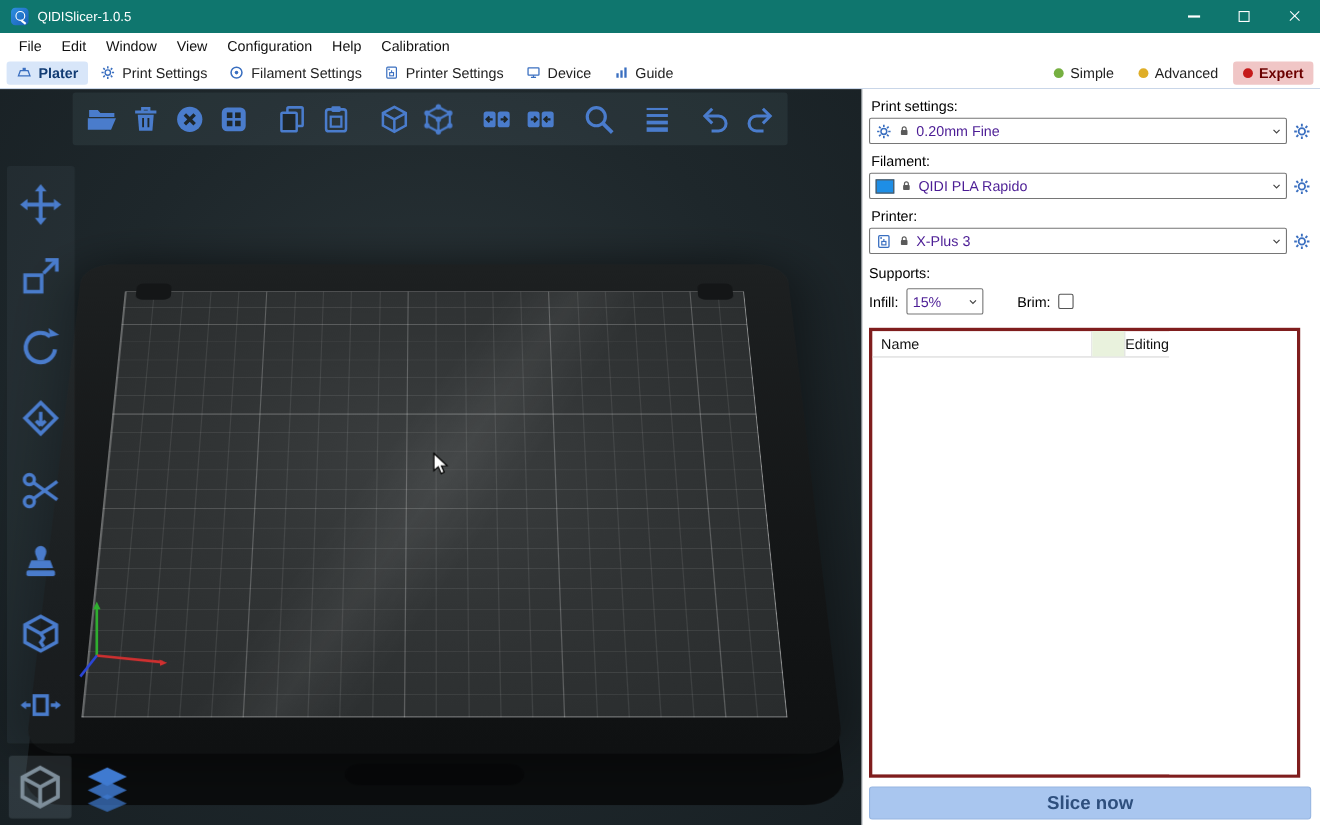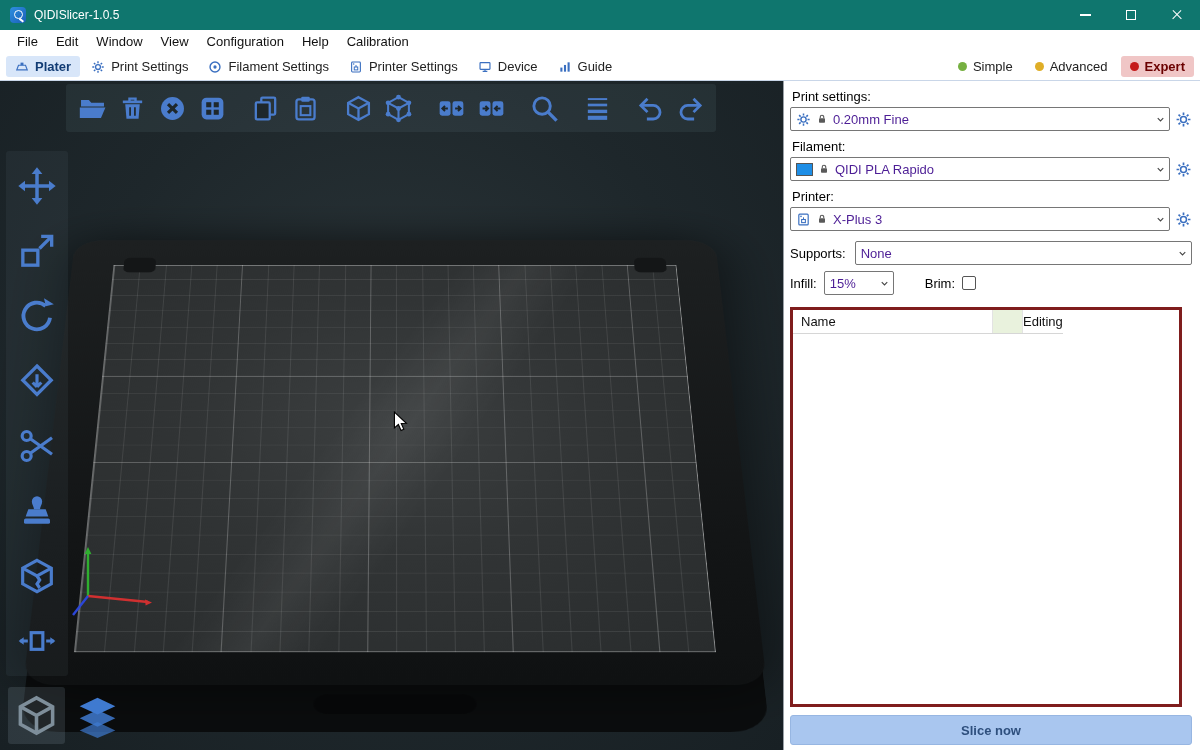--- a/index.html
+++ b/index.html
@@ -19,21 +19,21 @@
   .wc-close span::before,.wc-close span::after{content:"";position:absolute;left:0;top:5.3px;width:12px;height:1.4px;background:#fff}
   .wc-close span::before{transform:rotate(45deg)}
   .wc-close span::after{transform:rotate(-45deg)}
 
   
   .menubar{flex:0 0 23px;background:#fff;display:flex;align-items:center;padding-left:8px}
   .menu-item{font-size:13px;color:#111;padding:2px 9px;cursor:default}
 
   
   .tabbar{flex:0 0 28px;background:#fff;display:flex;align-items:center;padding:0 6px;border-bottom:1px solid #c9d6e8}
-  .tab{display:flex;align-items:center;gap:6px;font-size:13px;color:#222;padding:3px 9px;border-radius:3px;margin-right:2px;cursor:default}
+  .tab{display:flex;align-items:flex-start;gap:6px;font-size:13px;color:#222;padding:3px 9px;border-radius:3px;margin-right:2px;cursor:default}
   .tab svg{width:14px;height:14px;color:#3a6fc0}
   .tab.active{background:#d8e6f9;color:#123c74;font-weight:bold}
   .modes{margin-left:auto;display:flex;align-items:center;gap:4px}
   .mode{display:flex;align-items:center;gap:6px;font-size:13px;padding:3px 9px;border-radius:3px;color:#222;cursor:default}
   .mode-dot{width:9px;height:9px;border-radius:50%;background:#999}
   .mode.active{background:#f0c6c6;color:#6b0000;font-weight:bold}
 
   
   .main{flex:1;display:flex;min-height:0}
   .viewport{position:relative;flex:0 0 783px;width:783px;background:radial-gradient(ellipse at 50% 42%, #2a3438 0%, #1e272b 55%, #182024 100%);overflow:hidden}
@@ -99,21 +99,21 @@
   .cb{width:14px;height:14px;border:1px solid #555;border-radius:2px;background:#fff;cursor:pointer}
 
   .objtable{flex:1;border:3px solid #7f1d1d;margin:6px 10px 8px 0;display:flex;flex-direction:row;min-height:0}
   .thead{display:flex;height:24px;border-bottom:1px solid #d6d6d6;font-size:13px;flex:0 0 24px}
   .th{display:flex;align-items:center;color:#111;cursor:default}
   .th-name{width:200px;padding-left:8px;border-right:1px solid #e3e3e3}
   .th-mid{width:30px;background:#e9f2dd;border-right:1px solid #e3e3e3}
   .th-edit{flex:1;justify-content:center}
   .tbody{flex:1;background:#fff}
 
-  .slicebtn{flex:0 0 30px;height:30px;border-radius:3px;background:#a9c6ef;border:1px solid #97b6e2;color:#2e4f7d;font-weight:bold;font-size:13px;display:flex;align-items:center;justify-content:center;cursor:pointer}
+  .slicebtn{flex:0 0 30px;height:30px;border-radius:3px;background:#a9c6ef;border:1px solid #97b6e2;color:#2e4f7d;font-weight:bold;font-size:17px;display:flex;align-items:center;justify-content:center;cursor:pointer}
 </style>
 </head>
 <body>
 
 <svg style="position:absolute;width:0;height:0" aria-hidden="true">
 <defs>
   <symbol id="i-gear" viewBox="0 0 24 24">
     <circle cx="12" cy="12" r="4.2" fill="none" stroke="currentColor" stroke-width="2.2"></circle>
     <path d="M12 2.2v3.4M12 18.4v3.4M2.2 12h3.4M18.4 12h3.4M5 5l2.4 2.4M16.6 16.6L19 19M19 5l-2.4 2.4M7.4 16.6L5 19" stroke="currentColor" stroke-width="2.4" fill="none"></path>
   </symbol>
@@ -599,28 +599,20 @@
         </div>
         <span class="gearbtn">
             <svg>
               <use href="#i-gear"></use>
             </svg>
           </span>
       </div>
 
       <div class="frow" style="margin-top:4px">
         <span class="inline-label">Supports:</span>
-        <div class="combo supports">
-          <span class="ctext">None</span>
-          <span class="chev">
-              <svg>
-                <use href="#i-chevron"></use>
-              </svg>
-            </span>
-        </div>
       </div>
 
       <div class="frow">
         <span class="inline-label">Infill:</span>
         <div class="combo small">
           <span class="ctext">15%</span>
           <span class="chev">
               <svg>
                 <use href="#i-chevron"></use>
               </svg>

